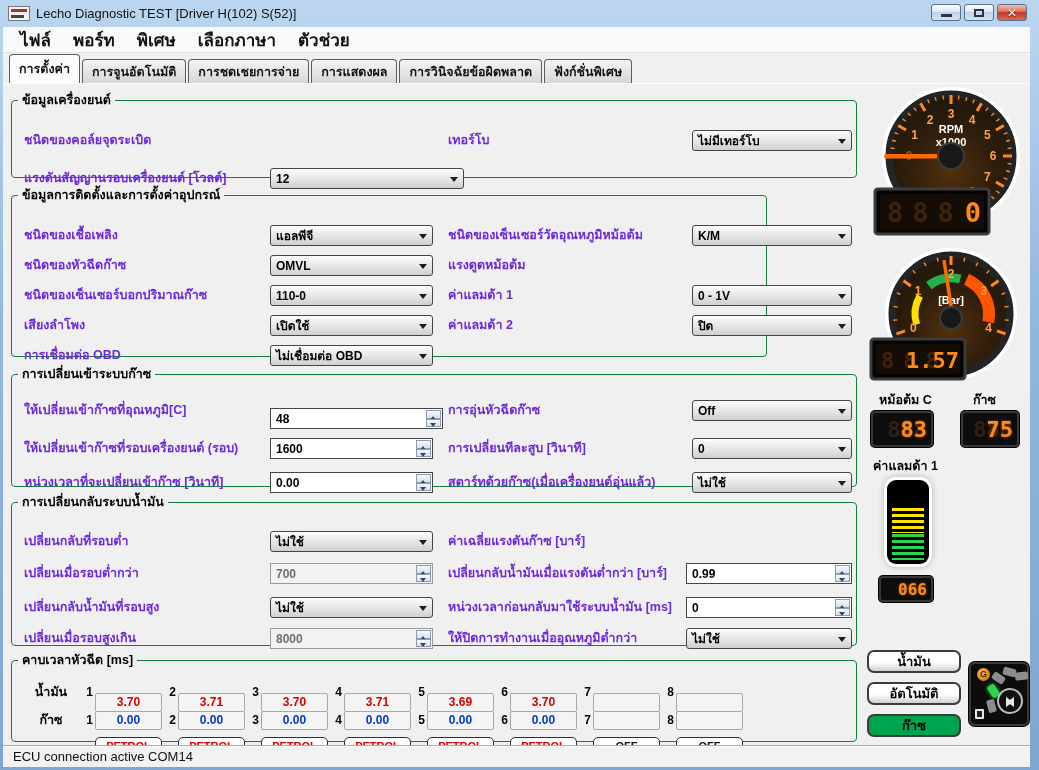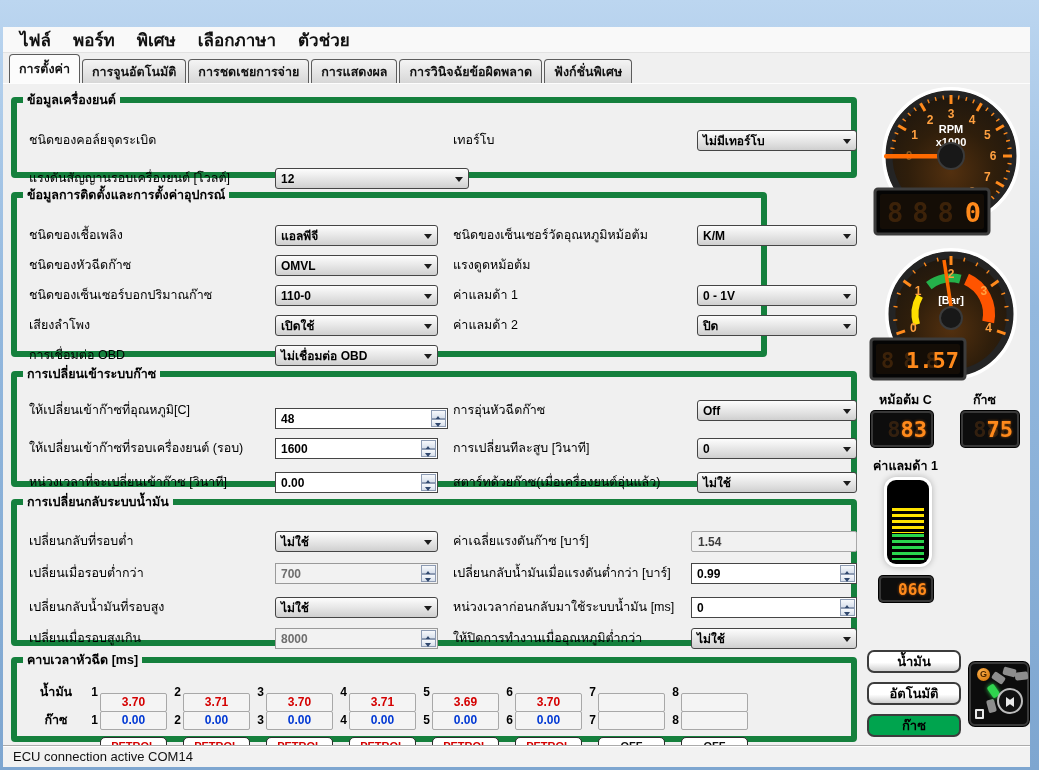--- a/index.html
+++ b/index.html
@@ -33,23 +33,23 @@
   .tabbar { position:absolute; left:0; top:26px; width:100%; height:30px; padding-left:6px; display:flex; align-items:flex-end; }
   .tab { height:24px; padding:0 9px; margin-right:2px; font-size:12.5px; font-weight:bold; color:#111;
          border:1px solid #5c5c5c; border-bottom:none; border-radius:4px 4px 0 0;
          background:linear-gradient(#f4f4f4,#d7d7d7); display:flex; align-items:center; }
   .tab.active { height:29px; background:#fcfcfc; position:relative; z-index:2; }
 
   .content { position:absolute; left:0; top:56px; width:1027px; height:662px; background:#f0f0f0;
              border-top:1px solid #fdfdfd; }
 
   
-  fieldset.grp { position:absolute; border:6px solid #15803d; border-radius:4px; background:transparent; }
+  fieldset.grp { position:absolute; border:1px solid #15803d; border-radius:4px; background:transparent; }
   fieldset.grp legend { margin-left:6px; padding:0 4px; font-size:12.5px; font-weight:bold; color:#000; }
-  .lbl { position:absolute; font-size:12.5px; font-weight:normal; color:#000000; height:20px; line-height:20px; white-space:nowrap; }
+  .lbl { position:absolute; font-size:12.5px; font-weight:bold; color:#6d28d9; height:20px; line-height:20px; white-space:nowrap; }
 
   .combo { position:absolute; height:21px; border:1px solid #454545; border-radius:3px;
            background:linear-gradient(#fdfdfd,#dedede 70%,#cfcfcf); display:flex; align-items:center;
            padding:0 18px 0 5px; font-size:12px; font-weight:bold; color:#000; white-space:nowrap; overflow:hidden; }
   .combo::after { content:""; position:absolute; right:5px; top:8px; width:0; height:0;
                   border:4px solid transparent; border-top:5px solid #1c1c1c; }
 
   .spin { position:absolute; height:21px; border:1px solid #454545; background:#fff; font-size:12px;
           font-weight:bold; color:#000; display:flex; align-items:center; padding-left:5px; }
   .spin .updown { position:absolute; right:1px; top:1px; bottom:1px; width:15px; display:flex; flex-direction:column; }
@@ -129,20 +129,35 @@
   
   .statusbar { position:absolute; left:0; bottom:0; width:100%; height:22px; background:#f2f2f2;
                border-top:1px solid #ababab; box-shadow:inset 0 1px 0 #fff; display:flex; align-items:center; }
   .status-text { font-size:13px; color:#111; padding-left:10px; }
 </style>
 </head>
 <body>
 
 <div class="window">
 
+  <div class="titlebar">
+    <div class="app-icon"></div>
+    <div class="title-text">Lecho Diagnostic TEST [Driver H(102) S(52)]</div>
+    <div class="winbtns">
+      <div class="winbtn">
+          <div class="glyph-min"></div>
+        </div>
+      <div class="winbtn">
+          <div class="glyph-max"></div>
+        </div>
+      <div class="winbtn close">
+          <div class="glyph-close">✕</div>
+        </div>
+    </div>
+  </div>
 
   <div class="client">
 
     <div class="menubar">
         <div class="menu-item">ไฟล์</div>
         <div class="menu-item">พอร์ท</div>
         <div class="menu-item">พิเศษ</div>
         <div class="menu-item">เลือกภาษา</div>
         <div class="menu-item">ตัวช่วย</div>
       </div>
@@ -253,23 +268,20 @@
           </div>
       </fieldset>
 
       <fieldset class="grp" style="left:8px;top:408px;width:846px;height:154px">
         <legend>การเปลี่ยนกลับระบบน้ำมัน</legend>
         <div class="lbl" style="left:12px;top:19px">เปลี่ยนกลับที่รอบต่ำ</div>
         <div class="combo" style="left:258px;top:19px;width:163px">
             <span>ไม่ใช้</span>
           </div>
         <div class="lbl" style="left:436px;top:19px">ค่าเฉลี่ยแรงดันก๊าซ [บาร์]</div>
-        <div class="readonly" style="left:674px;top:19px;width:166px">
-            <span>1.54</span>
-          </div>
 
         <div class="lbl" style="left:12px;top:51px">เปลี่ยนเมื่อรอบต่ำกว่า</div>
         <div class="spin disabled" style="left:258px;top:51px;width:163px">
             <span>700</span>
             <div class="updown">
               <div class="up"></div>
               <div class="dn"></div>
             </div>
           </div>
         <div class="lbl" style="left:436px;top:51px">เปลี่ยนกลับน้ำมันเมื่อแรงดันต่ำกว่า [บาร์]</div>

